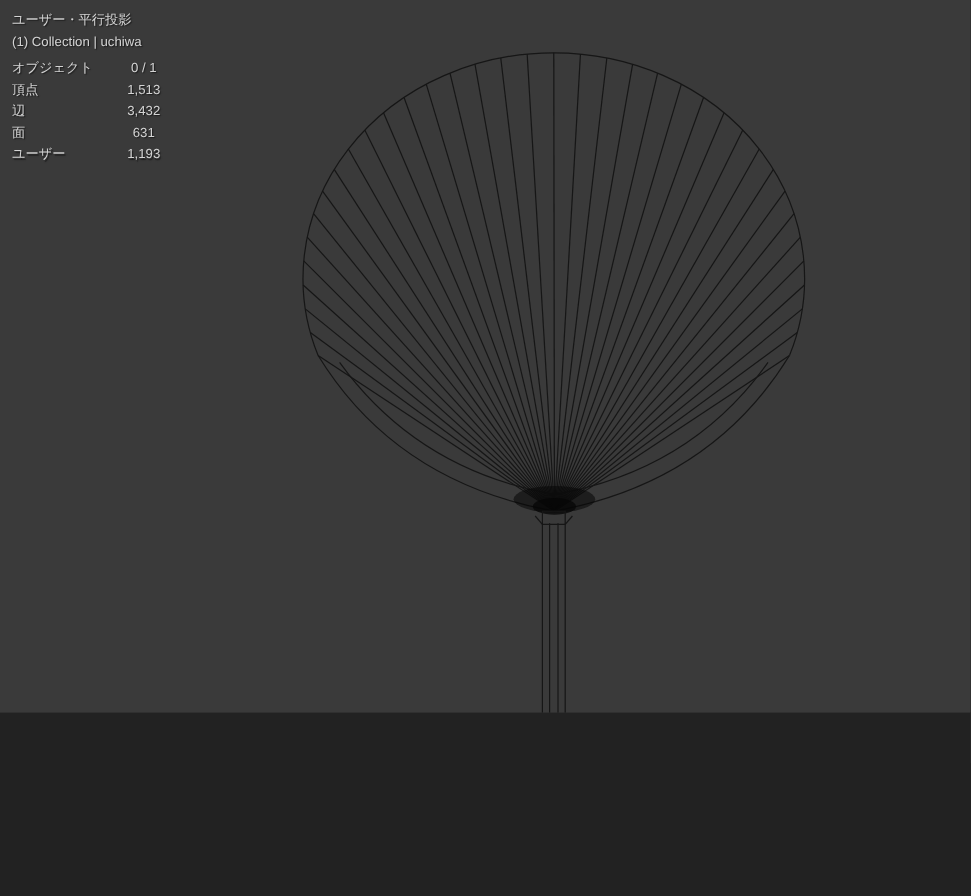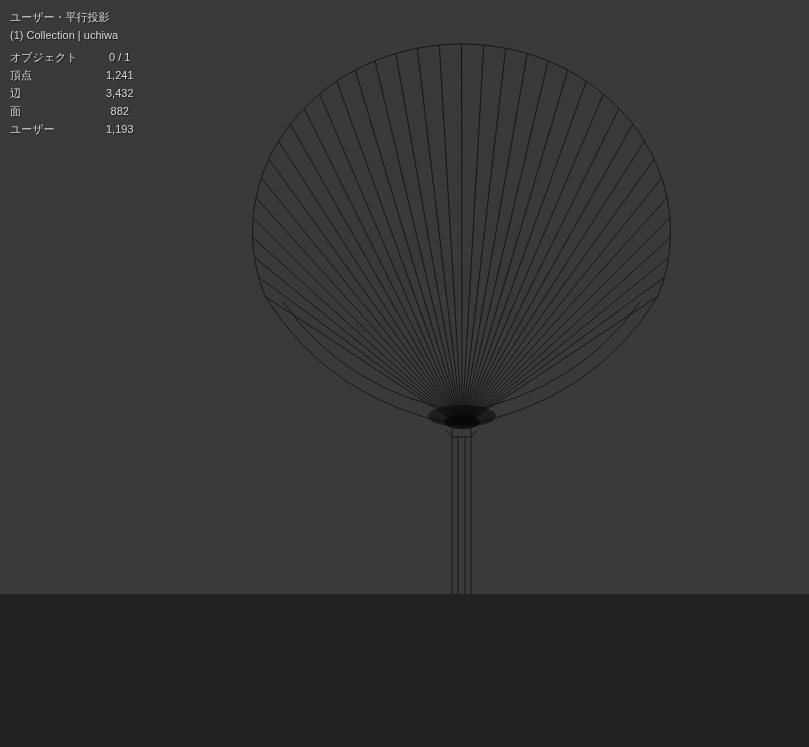--- a/index.html
+++ b/index.html
@@ -105,22 +105,22 @@
     <circle class="origin" cx="461.5" cy="716" r="2.6"></circle>
   </svg>
 
   <div class="overlay">
     <div class="view-label">ユーザー・平行投影</div>
     <div class="collection-label">(1) Collection | uchiwa</div>
     <div class="stats">
       <span class="stat-label">オブジェクト</span>
       <span class="stat-value">0 / 1</span>
       <span class="stat-label">頂点</span>
-      <span class="stat-value">1,241</span>
+      <span class="stat-value">1,513</span>
       <span class="stat-label">辺</span>
       <span class="stat-value">3,432</span>
       <span class="stat-label">面</span>
-      <span class="stat-value">882</span>
+      <span class="stat-value">631</span>
       <span class="stat-label">ユーザー</span>
       <span class="stat-value">1,193</span>
     </div>
   </div>
 </div>
 
 </body></html>

